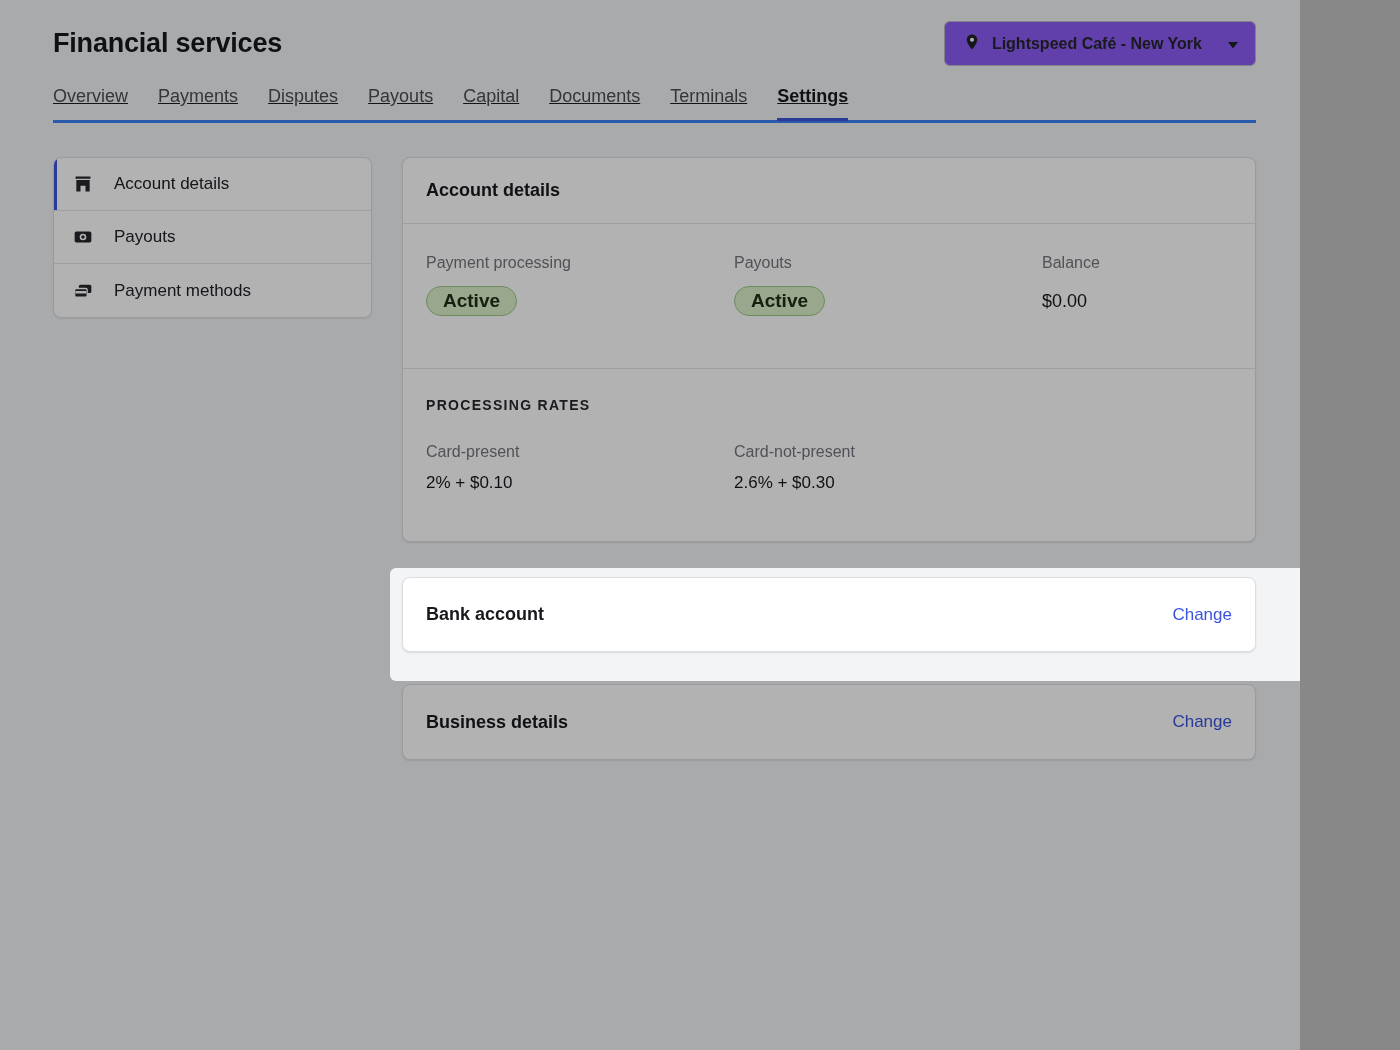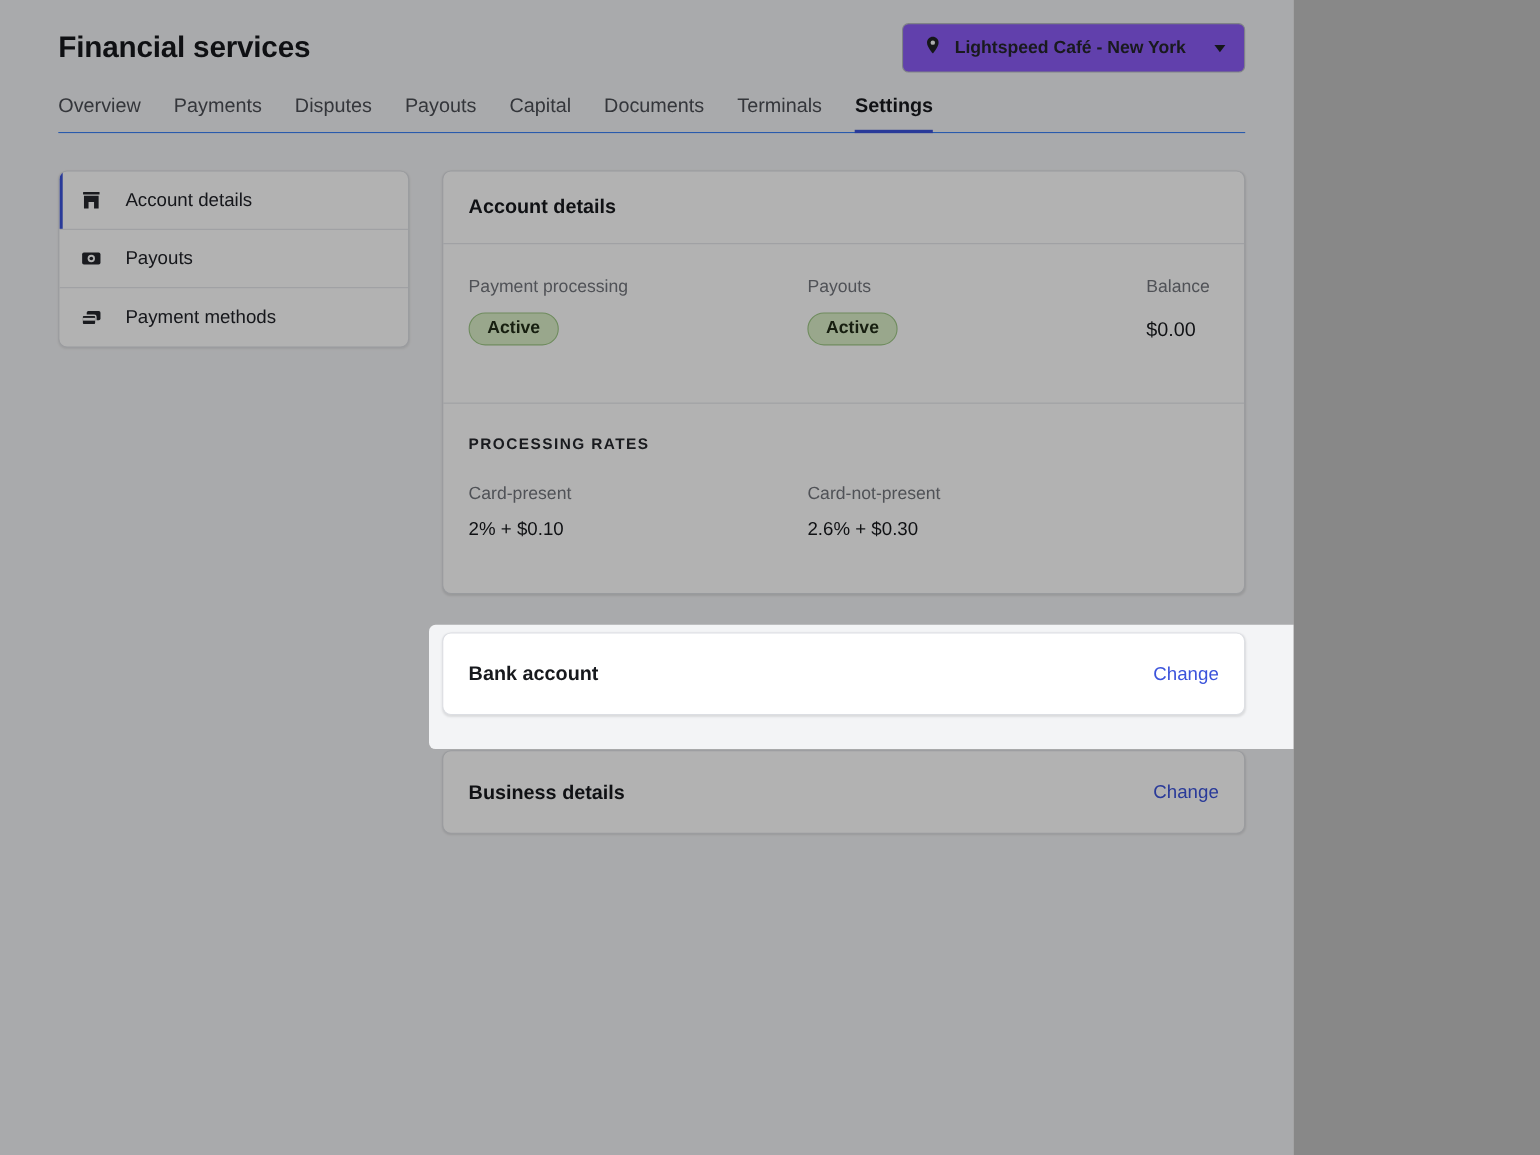--- a/index.html
+++ b/index.html
@@ -10,36 +10,36 @@
     --card-bg:#ffffff;
     --overlay:rgba(0,0,0,0.30);
     --text-dark:#1b1d22;
     --text-gray:#73767d;
     --divider:#e3e5e9;
     --card-border:#dcdee3;
   }
   *{margin:0;padding:0;box-sizing:border-box;}
   body{font-family:"Liberation Sans","DejaVu Sans",sans-serif;background:#888;}
   .page{
-    position:relative;width:1176px;height:1050px;overflow:hidden;
+    position:relative;width:1300px;height:1050px;overflow:hidden;
     background:var(--page-bg);color:var(--text-dark);
   }
   .content{padding:0 44px 0 53px;}
   
   .header-row{display:flex;justify-content:space-between;align-items:center;padding-top:21px;}
   .page-title{font-size:27px;font-weight:800;letter-spacing:-0.2px;color:#16181c;}
   .location-btn{
     display:flex;align-items:center;gap:11px;height:45px;padding:0 16px 0 18px;
     background:#8b5cf6;border:1px solid #b7bbc2;border-radius:6px;cursor:pointer;
     font-size:16px;font-weight:700;color:#24262b;font-family:inherit;
   }
   .location-btn svg{flex-shrink:0;}
   .location-btn .caret{margin-left:14px;}
   
-  .tabs{display:flex;gap:30px;margin-top:20px;border-bottom:1px solid #3b82f6;}
+  .tabs{display:flex;gap:30px;margin-top:20px;border-bottom:3px solid #3b82f6;text-decoration:underline;}
   .tab{font-size:18px;color:#4b4e55;padding-bottom:13px;position:relative;cursor:pointer;white-space:nowrap;}
   .tab.active{color:#17191e;font-weight:700;}
   .tab.active::after{content:"";position:absolute;left:0;right:0;bottom:-1px;height:3px;background:var(--accent-blue);}
   
   .layout{display:flex;gap:30px;margin-top:34px;align-items:flex-start;}
   
   .sidebar{
     width:319px;flex-shrink:0;background:var(--card-bg);
     border:1px solid var(--card-border);border-radius:8px;overflow:hidden;
     box-shadow:0 1px 2px rgba(0,0,0,.08);
@@ -54,21 +54,21 @@
   .main{flex:1;min-width:0;}
   .card{background:var(--card-bg);border:1px solid var(--card-border);border-radius:8px;
     box-shadow:0 1px 2px rgba(0,0,0,.10);}
   .card-header{padding:22px 23px;border-bottom:1px solid var(--divider);}
   .card-title{font-size:18px;font-weight:700;color:#17191d;}
   .status-section{display:grid;grid-template-columns:308px 308px 1fr;padding:30px 23px 52px;}
   .field-label{font-size:16px;color:var(--text-gray);margin-bottom:14px;}
   .value-row{height:30px;display:flex;align-items:center;}
   .badge{display:inline-flex;align-items:center;height:30px;padding:0 16px;border-radius:15px;
     background:var(--badge-bg);border:1.5px solid var(--badge-border);
-    font-size:16px;font-weight:700;color:#222d18;}
+    font-size:19px;font-weight:700;color:#222d18;}
   .plain-value{font-size:18px;color:#17191d;}
   .rates-section{border-top:1px solid var(--divider);padding:28px 23px 48px;}
   .section-heading{font-size:14px;font-weight:700;letter-spacing:1.3px;color:#26282d;margin-bottom:30px;}
   .rates-grid{display:grid;grid-template-columns:308px 308px 1fr;}
   .rate-value{font-size:17px;color:#17191d;}
   
   .action-card{display:flex;align-items:center;justify-content:space-between;padding:0 23px;}
   .bank-card{height:75px;margin-top:35px;gap:36px;}
   .business-card{height:76px;margin-top:32px;}
   .change-link{font-size:17px;color:var(--accent-blue);text-decoration:none;cursor:pointer;}

